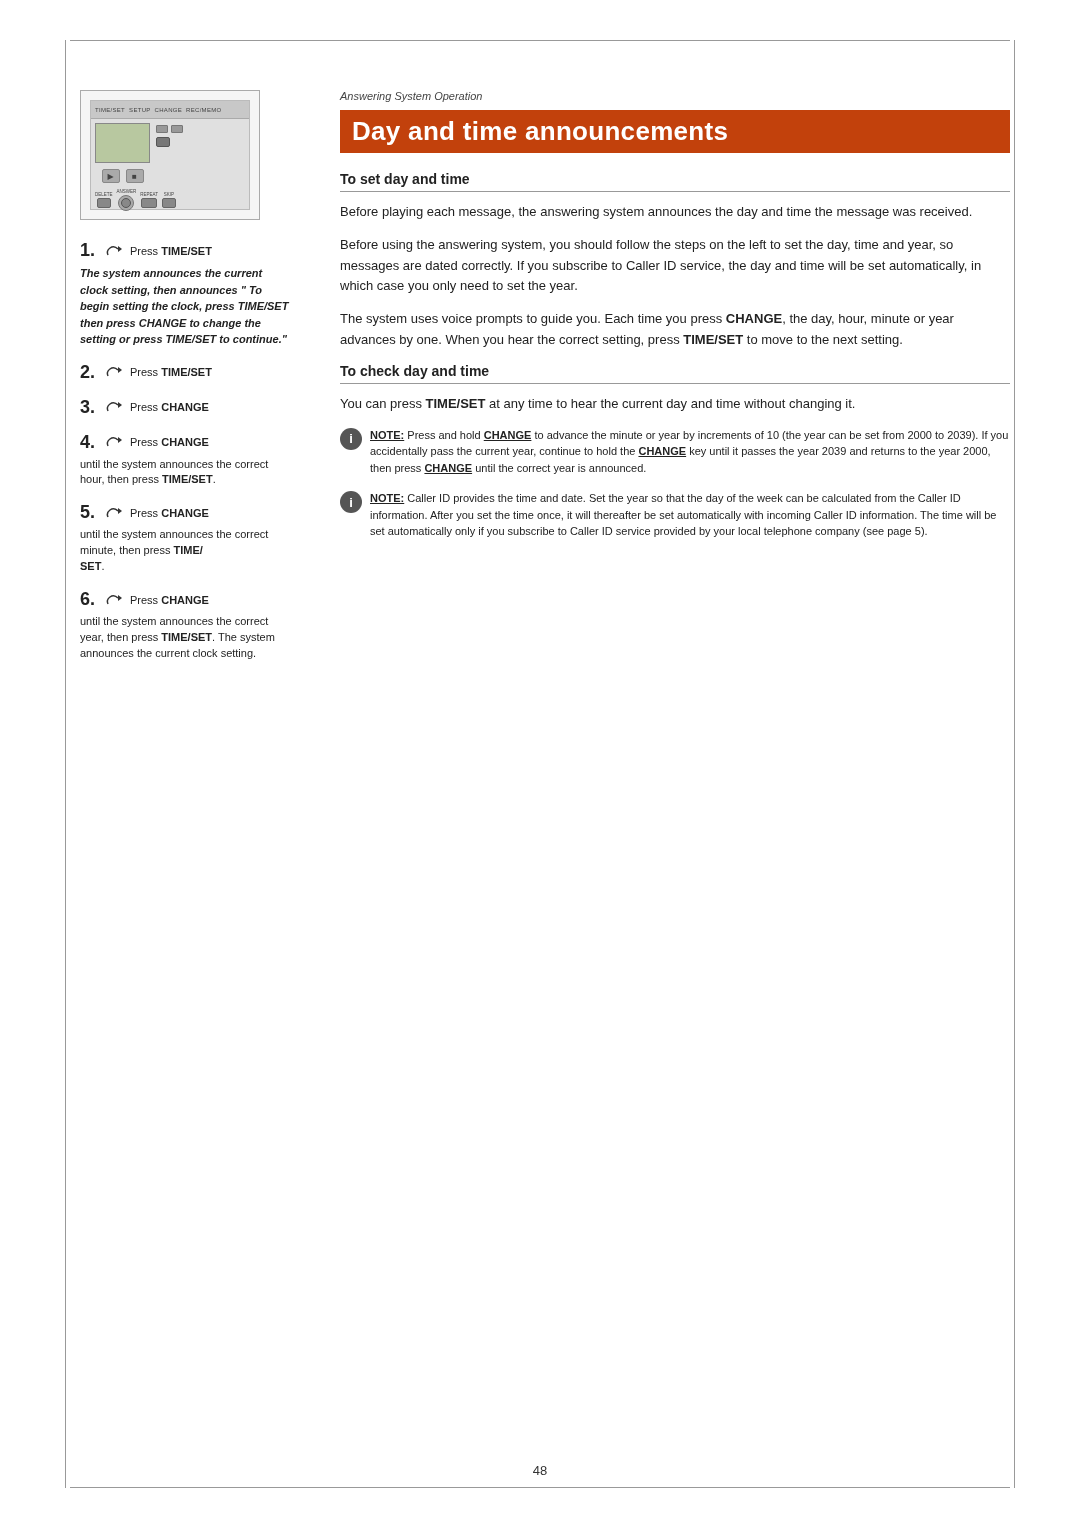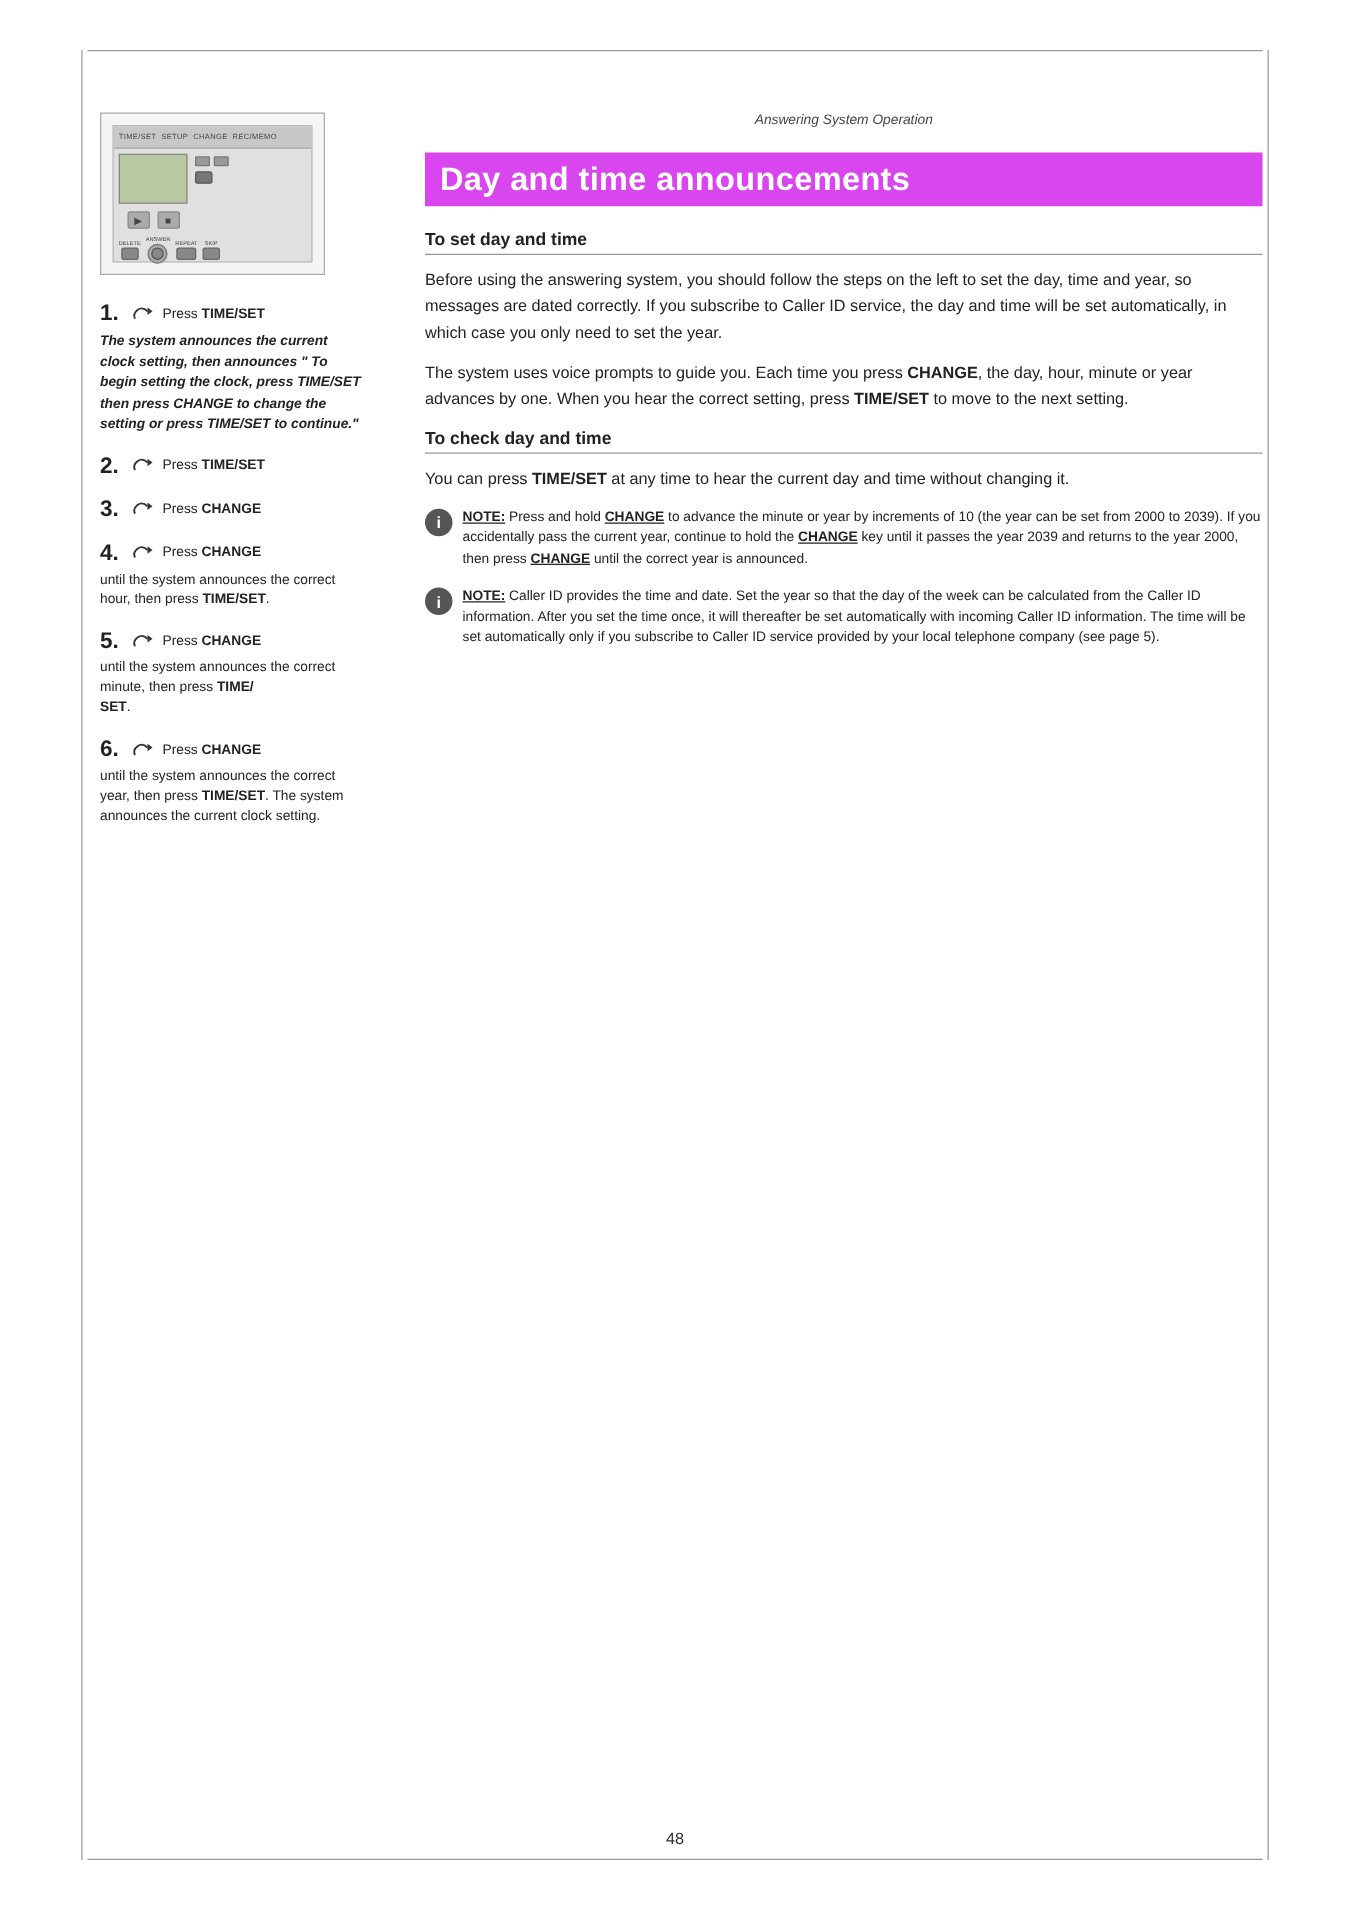--- a/index.html
+++ b/index.html
@@ -174,29 +174,28 @@
       line-height: 1.5;
       margin-bottom: 14px;
       margin-left: 0;
     }
 
     
     .section-label {
       font-size: 11px;
       font-style: italic;
       color: #444;
-      margin-bottom: 20px;
-      text-align: center;
+      margin-bottom: 8px;
     }
 
     .section-title {
       font-size: 26px;
       font-weight: bold;
       color: #000;
-      background: #d946ef;
+      background: #c2410c;
       color: #fff;
       padding: 6px 12px;
       margin-bottom: 18px;
       letter-spacing: 0.3px;
     }
 
     .subsection-title {
       font-size: 14px;
       font-weight: bold;
       border-bottom: 1px solid #999;
@@ -434,20 +433,23 @@
   </div>
 
   <div class="right-col">
 
     <div class="section-label">Answering System Operation</div>
 
     <div class="section-title">Day and time announcements</div>
 
     <div class="subsection-title">To set day and time</div>
 
+    <div class="body-text">
+      Before playing each message, the answering system announces the day and time the message was received.
+    </div>
 
     <div class="body-text">
       Before using the answering system, you should follow the steps on the left to set the day, time and year, so messages are dated correctly. If you subscribe to Caller ID service, the day and time will be set automatically, in which case you only need to set the year.
     </div>
 
     <div class="body-text">
       The system uses voice prompts to guide you. Each time you press <strong>CHANGE</strong>, the day, hour, minute or year advances by one. When you hear the correct setting, press <strong>TIME/SET</strong> to move to the next setting.
     </div>
 
     <div class="subsection-title">To check day and time</div>

